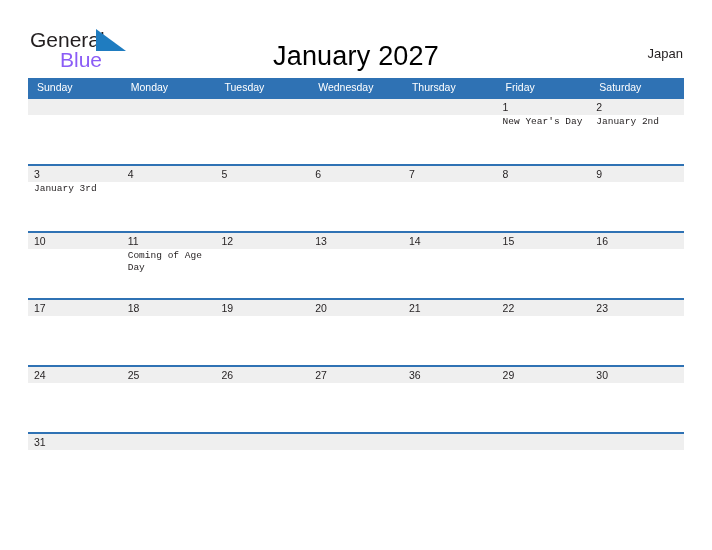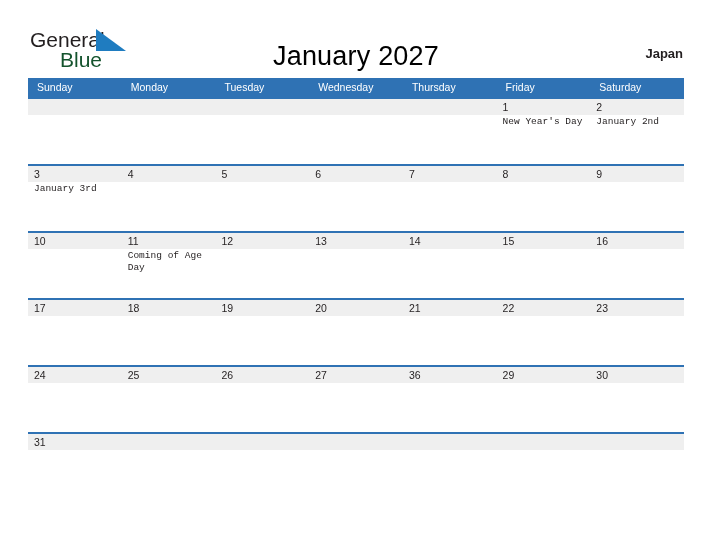--- a/index.html
+++ b/index.html
@@ -37,21 +37,21 @@
     font-size: 21px;
     color: #231f20;
     letter-spacing: 0px;
     font-family: "Liberation Sans", sans-serif;
   }
   .logo-blue {
     position: absolute;
     left: 30px;
     top: 20px;
     font-size: 21px;
-    color: #14532d;
+    color: #8b5cf6;
     font-family: "Liberation Sans", sans-serif;
   }
   .logo-sail {
     position: absolute;
     left: 66px;
     top: 1px;
     width: 30px;
     height: 22px;
   }
 
@@ -69,21 +69,20 @@
     letter-spacing: 0.2px;
   }
 
   .region-label {
     position: absolute;
     right: 29px;
     top: 46px;
     font-size: 13px;
     color: #231f20;
     font-family: "Liberation Sans", sans-serif;
-    font-weight: bold;
   }
 
   
   .calendar {
     position: absolute;
     left: 28px;
     top: 78px;
     width: 656px;
   }
 

